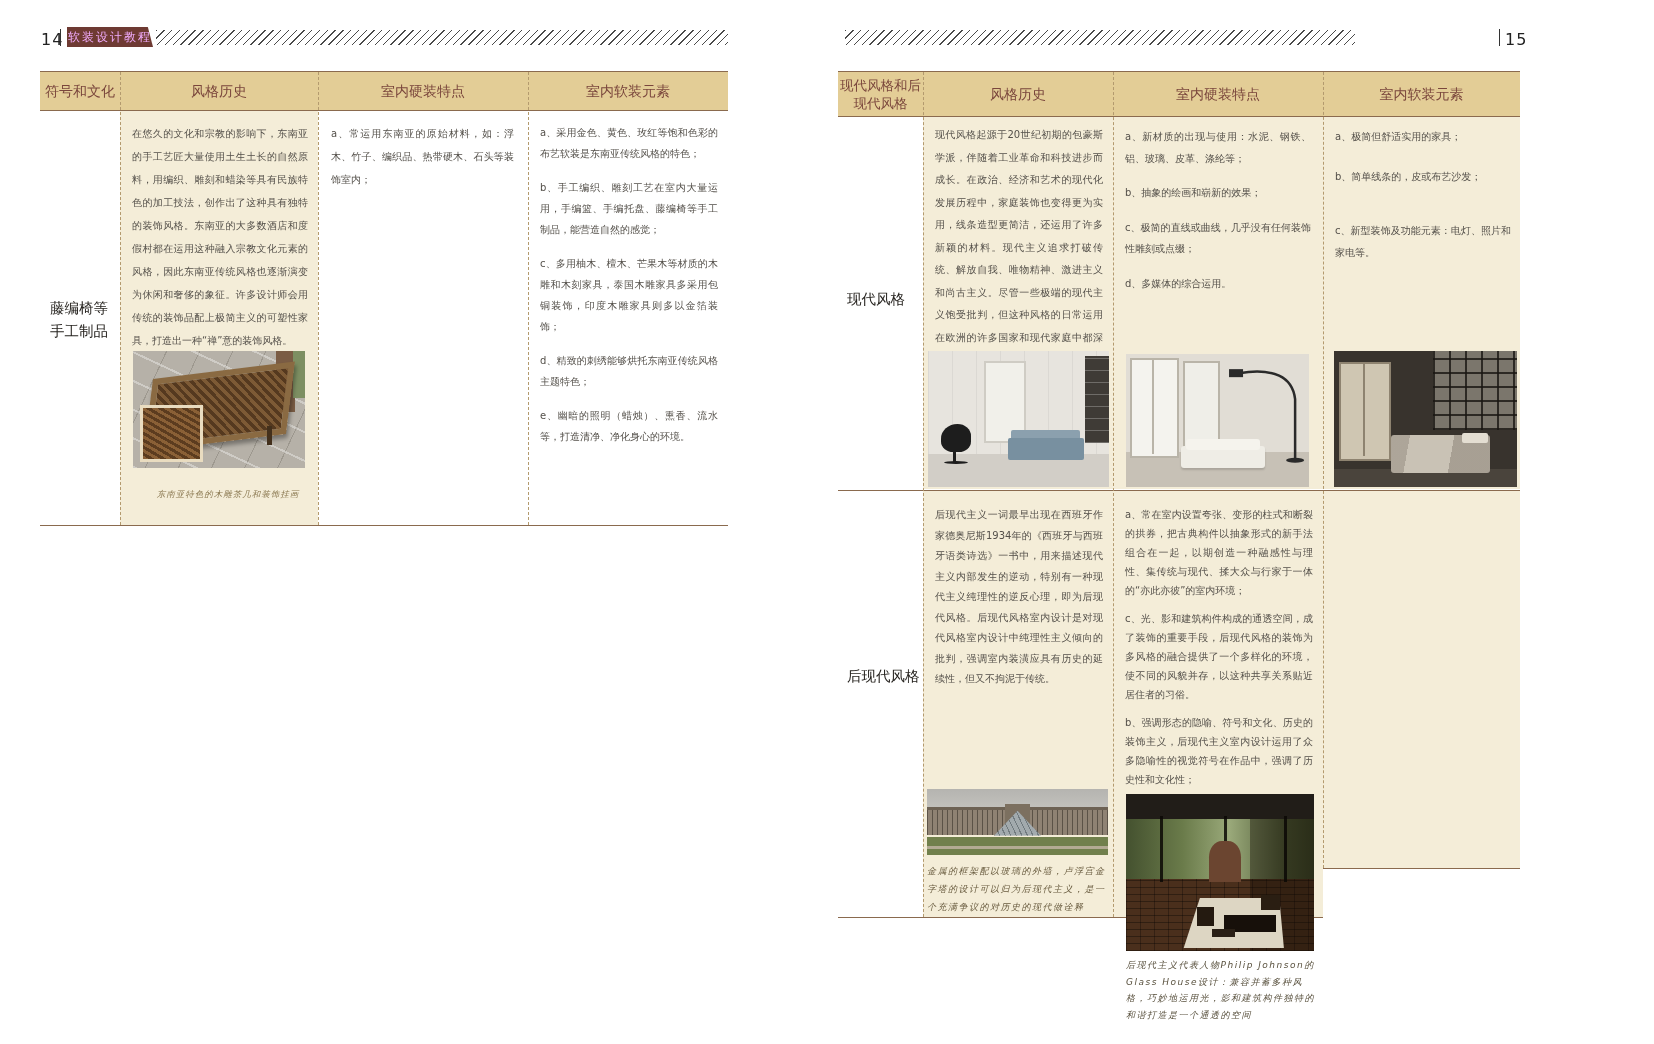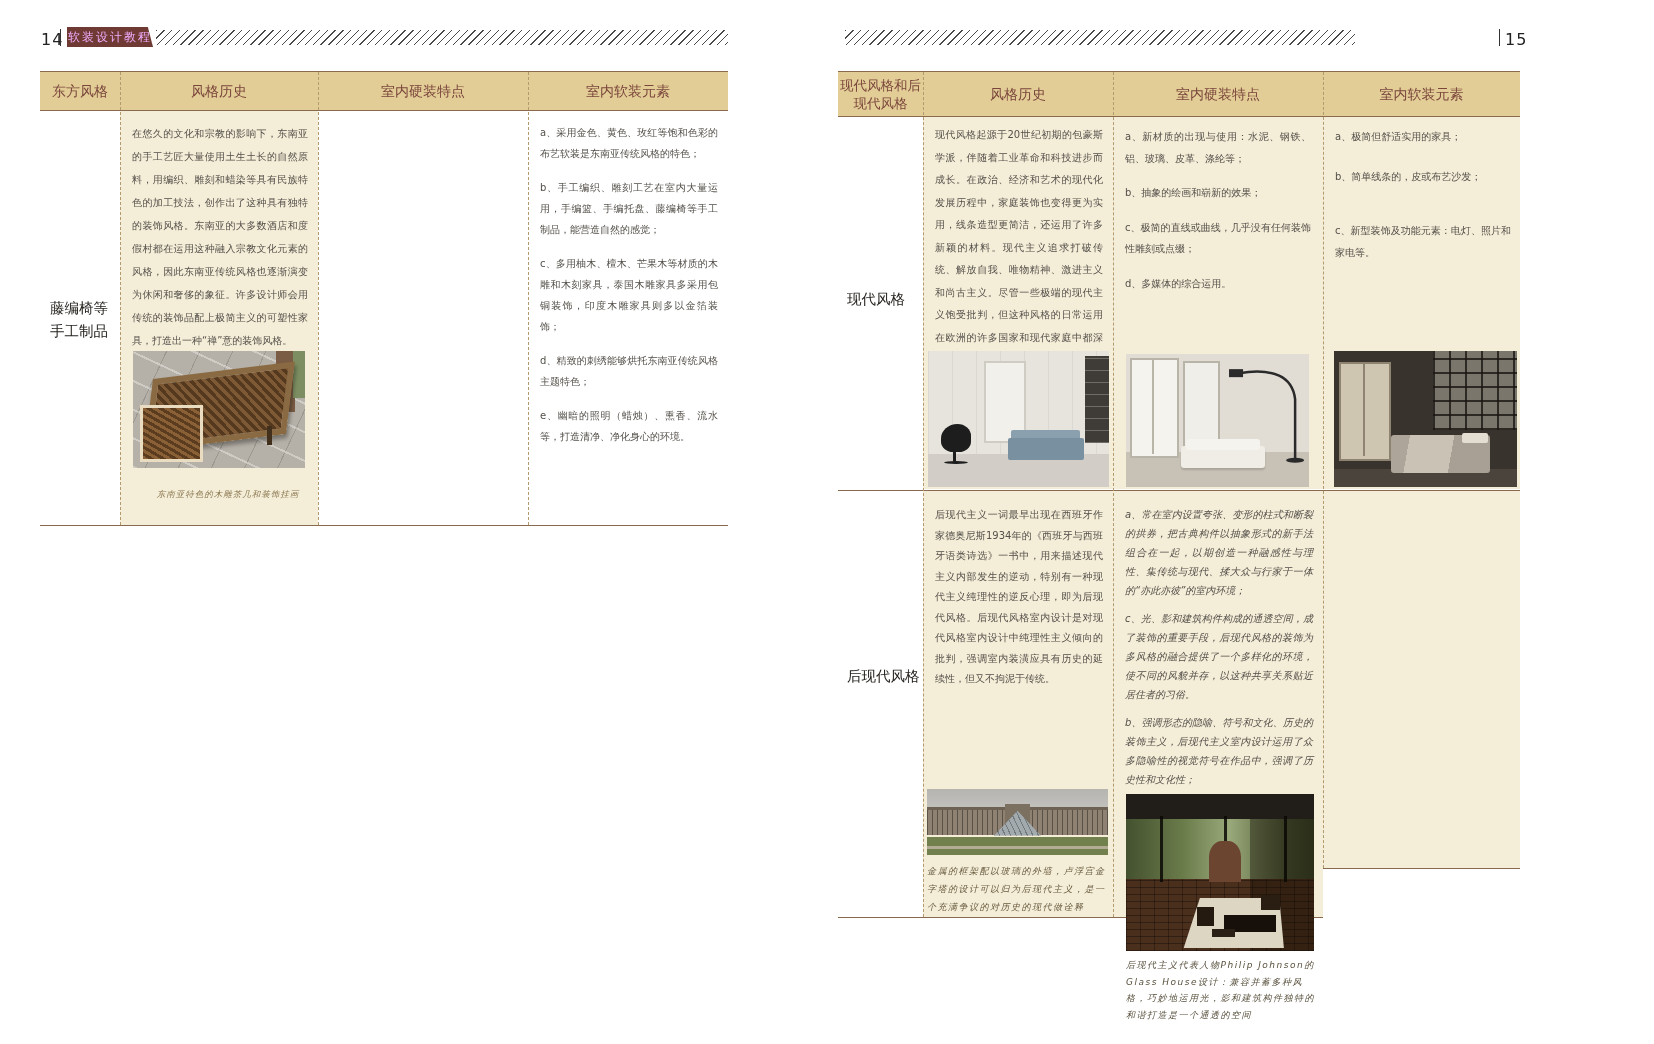--- a/index.html
+++ b/index.html
@@ -19,21 +19,21 @@
   .hline{background:#8a6a4e;height:1px;}
   .vdash{width:0;border-left:1px dashed #b39a6e;}
   .thead{background:#e3cd96;color:#7a463c;font-size:14px;display:flex;align-items:center;
          justify-content:center;text-align:center;line-height:1.35;}
   .cream{background:#f4edd8;}
   .rowlabel{font-size:14.5px;color:#26231f;line-height:1.6;}
 
   .body-txt{font-size:10px;color:#54504a;text-align:justify;line-height:2.3;}
   .body-txt-sm{font-size:10px;color:#54504a;text-align:justify;line-height:1.9;}
   .li{margin-bottom:13px;}
-  .li-sm{margin-bottom:9px;font-style:italic;}
+  .li-sm{margin-bottom:9px;}
 
   .caption{font-style:italic;color:#8a7850;font-size:8.5px;letter-spacing:1px;line-height:1.9;}
   .caption2{font-style:italic;color:#6a5d40;font-size:9px;letter-spacing:1.5px;line-height:2.0;}
 
   
   .photo{overflow:hidden;position:absolute;}
   .ph{position:absolute;}
 
   
   .p-tiles{left:0;top:0;right:0;bottom:0;background:#b6b1a8;
@@ -120,21 +120,21 @@
   <div class="abs pagenum" style="left:41px;top:30px;">14</div>
   <div class="abs vbar" style="left:60px;top:29px;height:17px;"></div>
   <div class="abs titlebox" style="left:67px;top:27px;width:86px;height:20px;">软装设计教程</div>
   <div class="abs hatch" style="left:156px;top:30px;width:572px;height:15px;"></div>
 
   <div class="abs hatch" style="left:845px;top:30px;width:510px;height:15px;"></div>
   <div class="abs vbar" style="left:1499px;top:29px;height:17px;"></div>
   <div class="abs pagenum" style="left:1505px;top:30px;">15</div>
 
   <div class="abs hline" style="left:40px;top:71px;width:688px;"></div>
-  <div class="abs thead" style="left:40px;top:72px;width:80px;height:38px;">东方风格</div>
+  <div class="abs thead" style="left:40px;top:72px;width:80px;height:38px;">符号和文化</div>
   <div class="abs thead" style="left:120px;top:72px;width:198px;height:38px;">风格历史</div>
   <div class="abs thead" style="left:318px;top:72px;width:210px;height:38px;">室内硬装特点</div>
   <div class="abs thead" style="left:528px;top:72px;width:200px;height:38px;">室内软装元素</div>
   <div class="abs hline" style="left:40px;top:110px;width:688px;"></div>
 
   <div class="abs cream" style="left:120px;top:111px;width:198px;height:414px;"></div>
 
   <div class="abs vdash" style="left:120px;top:72px;height:453px;"></div>
   <div class="abs vdash" style="left:318px;top:72px;height:453px;"></div>
   <div class="abs vdash" style="left:528px;top:72px;height:453px;"></div>
@@ -149,20 +149,21 @@
     <div class="ph p-post"></div>
     <div class="ph p-green"></div>
     <div class="ph p-tabletop"></div>
     <div class="ph p-leg" style="left:22%;bottom:14%;"></div>
     <div class="ph p-leg" style="left:78%;bottom:20%;"></div>
     <div class="ph p-inset"></div>
   </div>
   <div class="abs caption" style="left:135px;top:486px;width:186px;text-align:center;">东南亚特色的木雕茶几和装饰挂画</div>
 
   <div class="abs body-txt" style="left:331px;top:122px;width:183px;">
+    <div class="li">a、常运用东南亚的原始材料，如：浮木、竹子、编织品、热带硬木、石头等装饰室内；</div>
   </div>
 
   <div class="abs body-txt" style="left:540px;top:122px;width:178px;line-height:2.1;">
     <div class="li">a、采用金色、黄色、玫红等饱和色彩的布艺软装是东南亚传统风格的特色；</div>
     <div class="li">b、手工编织、雕刻工艺在室内大量运用，手编篮、手编托盘、藤编椅等手工制品，能营造自然的感觉；</div>
     <div class="li">c、多用柚木、檀木、芒果木等材质的木雕和木刻家具，泰国木雕家具多采用包铜装饰，印度木雕家具则多以金箔装饰；</div>
     <div class="li">d、精致的刺绣能够烘托东南亚传统风格主题特色；</div>
     <div class="li">e、幽暗的照明（蜡烛）、熏香、流水等，打造清净、净化身心的环境。</div>
   </div>
 

